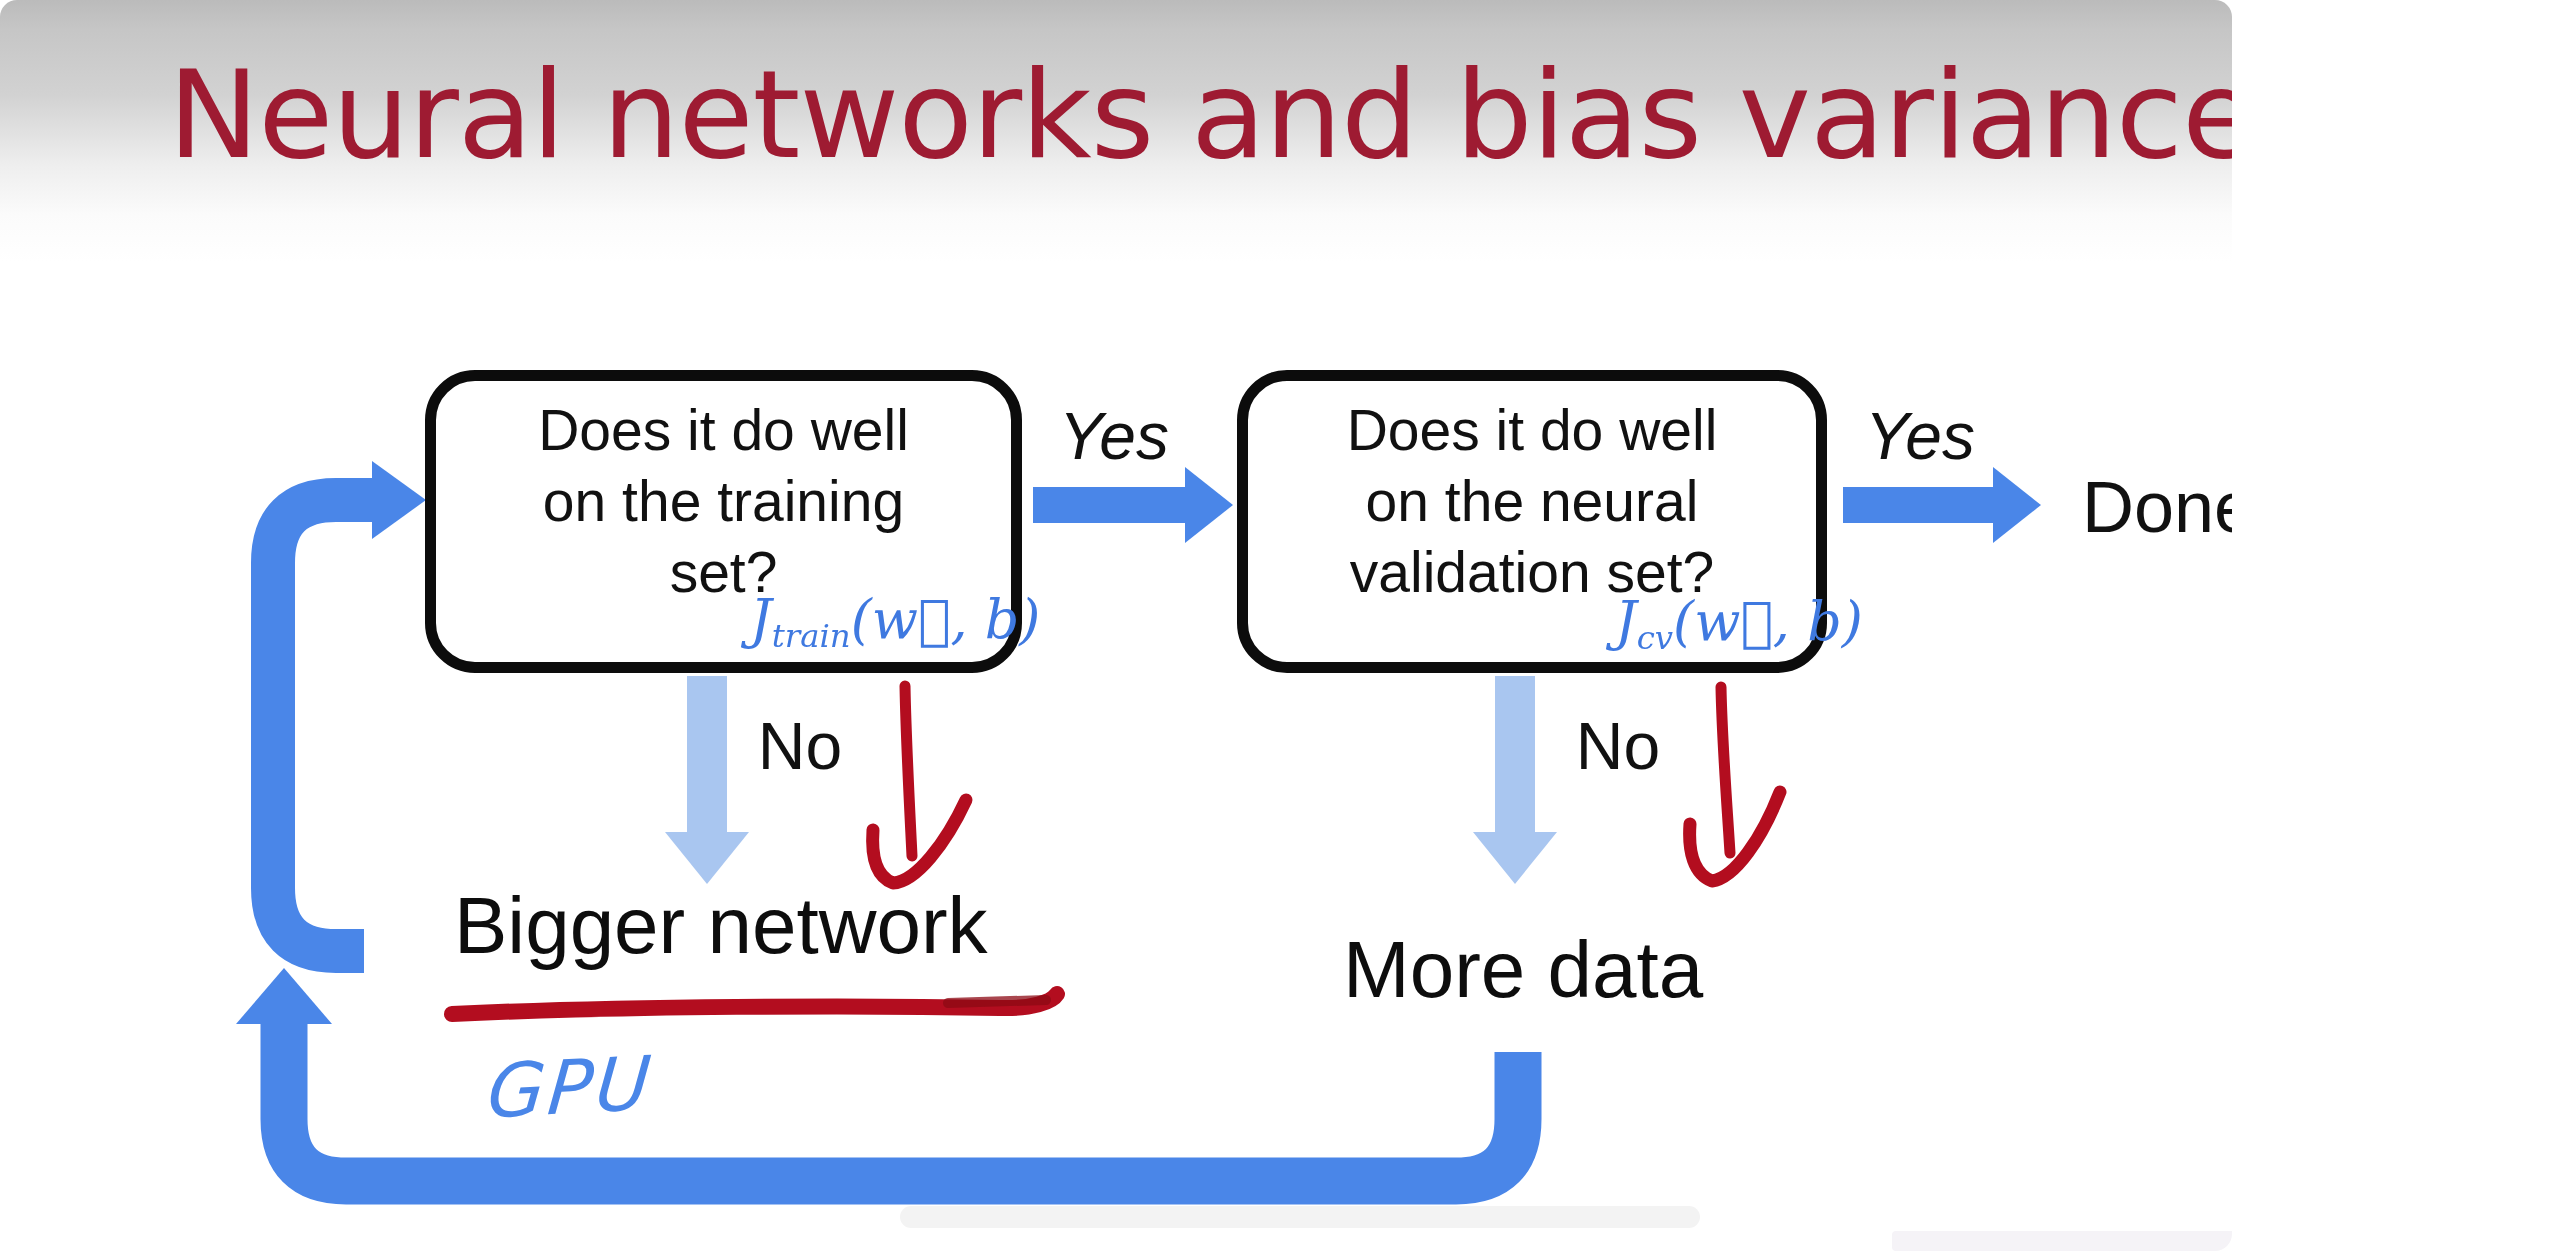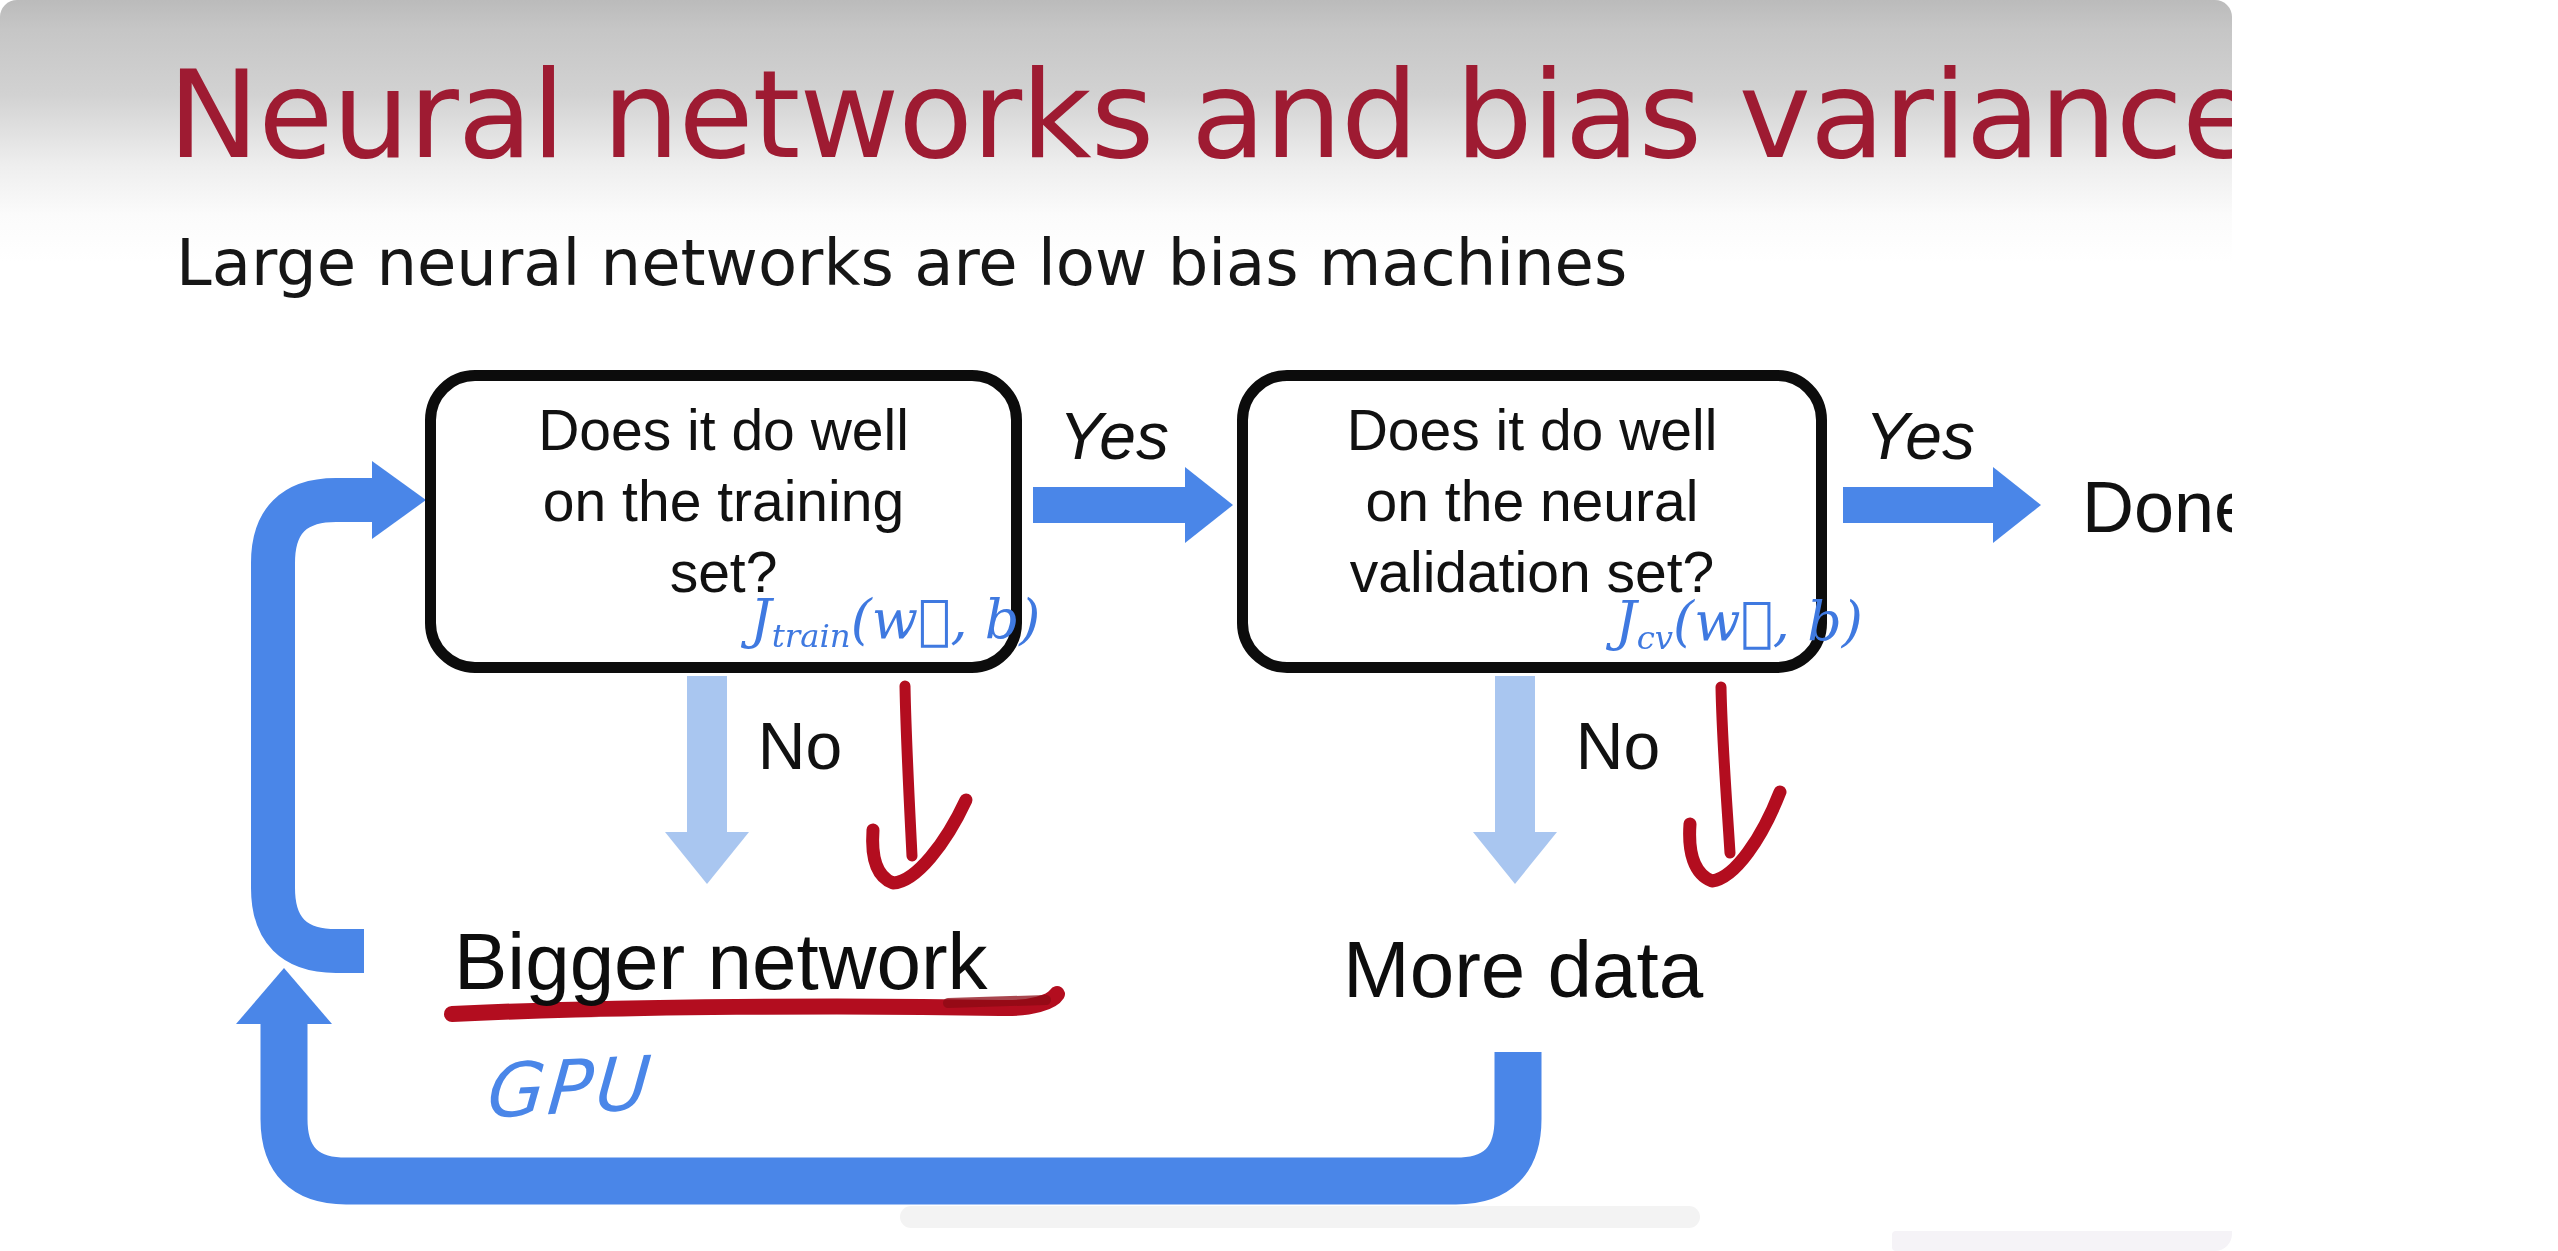--- a/index.html
+++ b/index.html
@@ -91,21 +91,20 @@
       <path d="M 1690 824 C 1688 852 1694 874 1712 881 C 1735 878 1762 838 1780 792" stroke-width="13"></path>
     </g>
 
     <g fill="none" stroke-linecap="round">
       <path d="M 452 1014 C 620 1006 860 1005 1000 1008 C 1032 1009 1052 1002 1057 994" stroke="#b30d1f" stroke-width="16"></path>
       <path d="M 948 1003 L 1046 1000" stroke="#8c0a14" stroke-width="10" opacity="0.75"></path>
     </g>
   </svg>
 
   <div class="abs title">Neural networks and bias variance</div>
-  <div class="abs subtitle">Large neural networks are low bias machines</div>
 
   <div class="abs qbox box1">
     <div class="qbox-text">
       <div>Does it do well</div>
       <div>on the training</div>
       <div>set?</div>
     </div>
   </div>
   <div class="abs formula" style="left:750px;top:588px;width:252px;">
     <span>J</span><span class="fsub">train</span><span>(w⃗, b)</span>
@@ -121,21 +120,21 @@
   <div class="abs formula" style="left:1615px;top:590px;width:196px;">
     <span>J</span><span class="fsub">cv</span><span>(w⃗, b)</span>
   </div>
 
   <div class="abs lbl yes" style="left:1034px;">Yes</div>
   <div class="abs lbl yes" style="left:1840px;">Yes</div>
   <div class="abs lbl no" style="left:730px;">No</div>
   <div class="abs lbl no" style="left:1548px;">No</div>
   <div class="abs lbl done" style="left:2082px;">Done !</div>
 
-  <div class="abs lbl action" style="left:454px;top:916px;">Bigger network</div>
+  <div class="abs lbl action" style="left:454px;top:880px;">Bigger network</div>
   <div class="abs lbl action" style="left:1343px;top:924px;">More data</div>
 
   <div class="abs gpu" style="left:488px;top:1044px;">GPU</div>
 
   <div class="abs smudge" style="left:900px;top:1206px;width:800px;height:22px;background:#f3f3f3;"></div>
   <div class="abs smudge" style="left:1892px;top:1231px;width:666px;height:20px;background:#f5f3f7;border-radius:4px;"></div>
 
 </div>
 
 </body></html>

